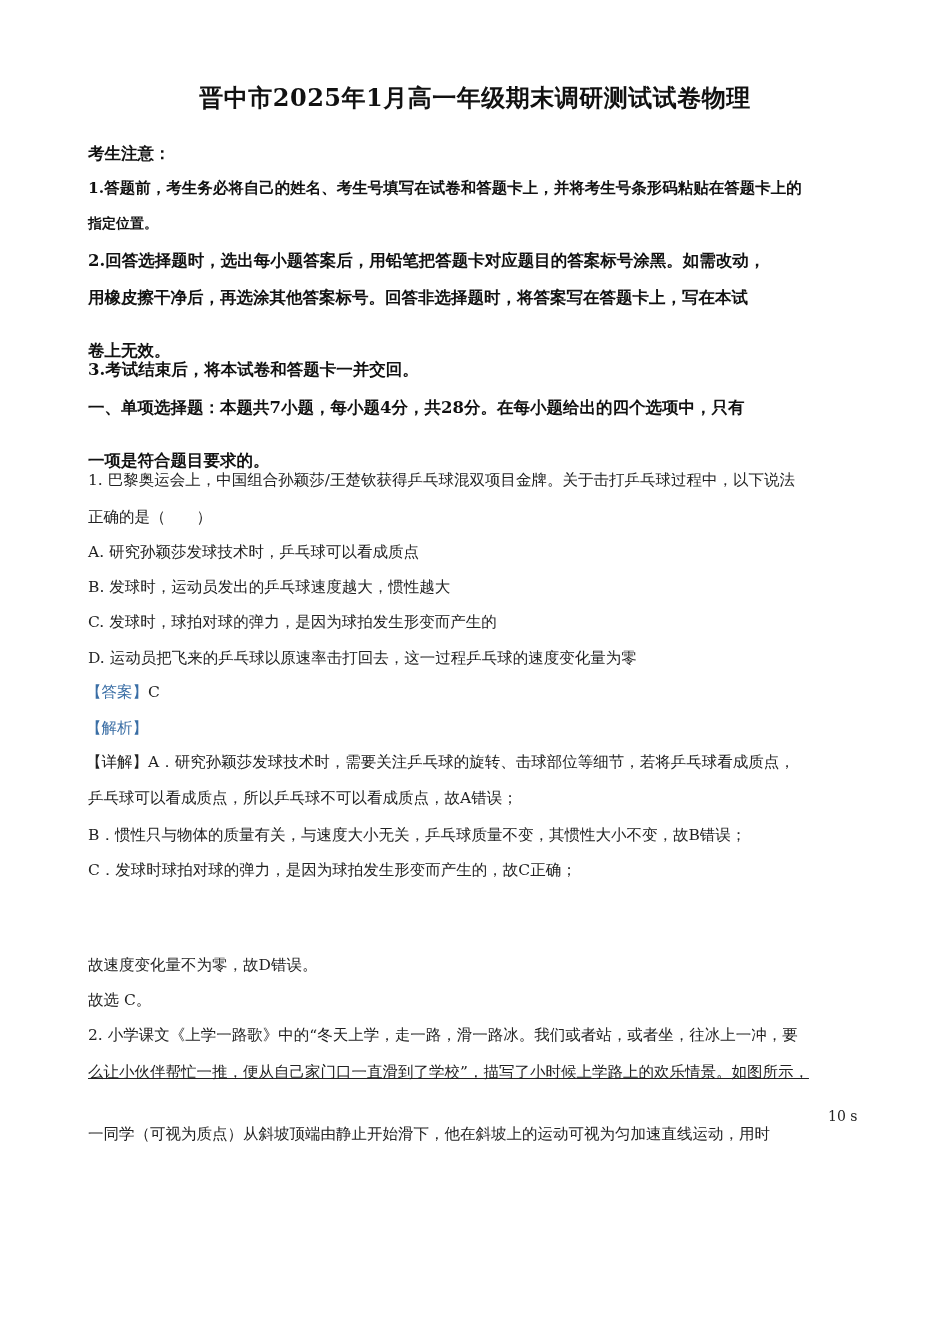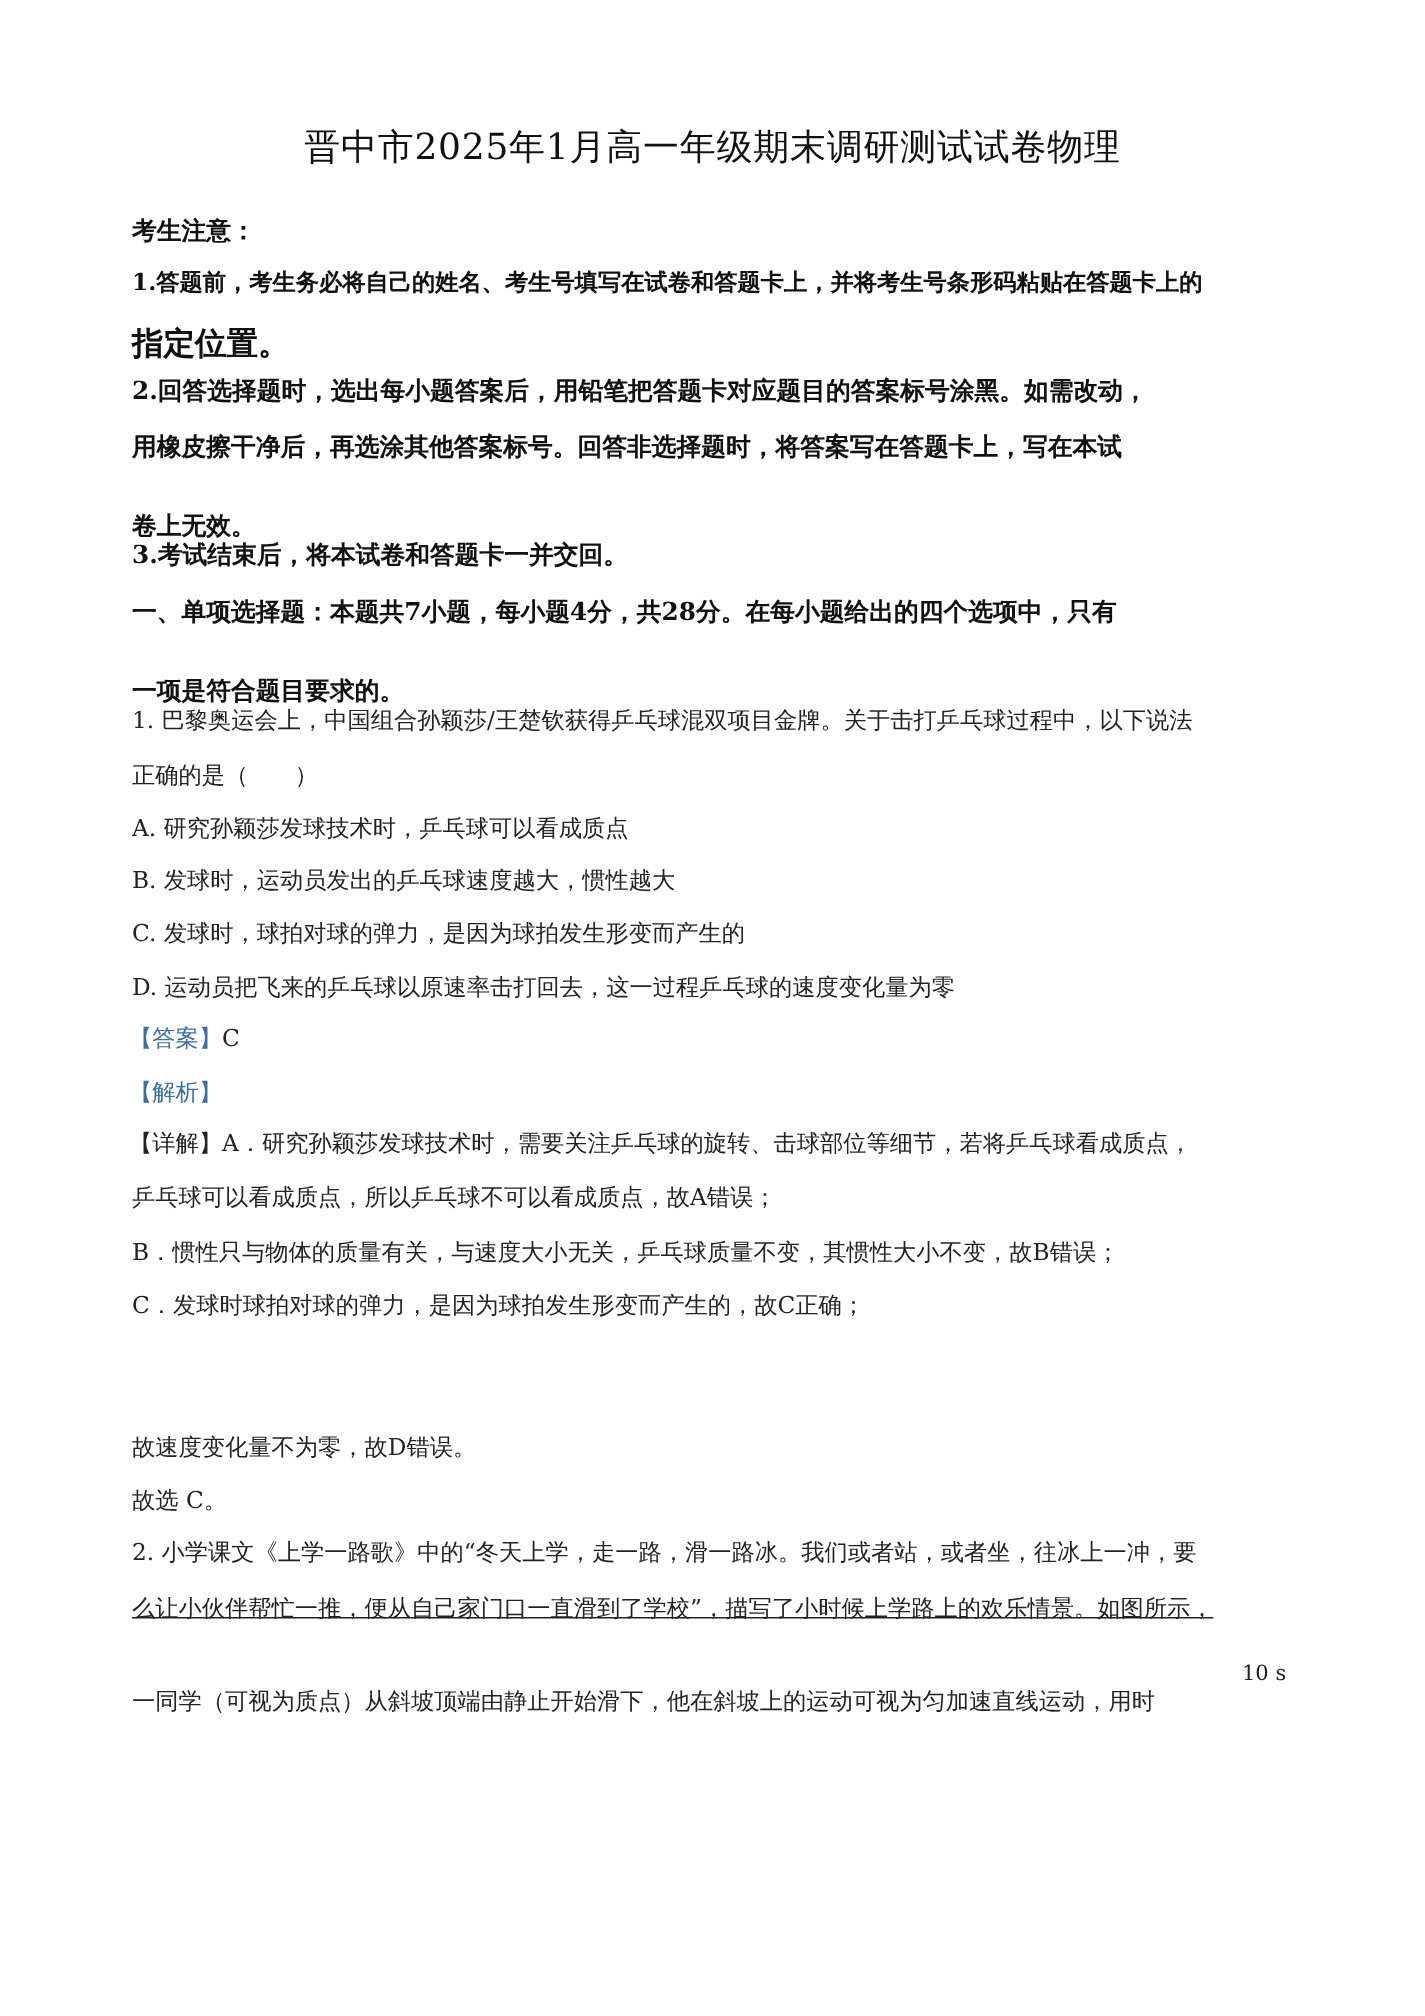--- a/index.html
+++ b/index.html
@@ -1,36 +1,36 @@
 <!DOCTYPE html>
 <html><head>
   <meta charset="utf-8">
   <style>
     html, body { margin: 0; padding: 0; background: #ffffff; }
     body { width: 950px; height: 1344px; position: relative; overflow: hidden;
            font-family: "DejaVu Serif", "Liberation Serif", serif; color: #1a1a1a; }
     .page { position: absolute; left: 0; top: 0; width: 950px; height: 1344px; }
     .title { position: absolute; left: 0; width: 950px; top: 82px; text-align: center;
-             font-weight: normal; font-size: 24px; letter-spacing: 0.5px; color: #111; }
+             font-weight: bold; font-size: 24px; letter-spacing: 0.5px; color: #111; }
     .line { position: absolute; left: 88px; white-space: nowrap; font-size: 15.5px; color: #222; }
     .bold { font-weight: bold; font-size: 16.5px; color: #111; }
     .blue { color: #3a6ea5; }
     .math-sup { position: relative; top: -14px; font-style: italic; font-size: 14px; color: #444; }
     .math-light { color: #777; font-size: 14px; position: relative; top: -12px; letter-spacing: 3px; }
   </style>
 </head>
 <body>
 
 <div class="page">
 
   <div class="title">晋中市2025年1月高一年级期末调研测试试卷物理</div>
 
   <div class="line bold" style="top:143px;">考生注意：</div>
   <div class="line bold" style="top:178px; font-size:15.5px;">1.答题前，考生务必将自己的姓名、考生号填写在试卷和答题卡上，并将考生号条形码粘贴在答题卡上的</div>
-  <div class="line bold" style="top:215px; font-size:21px;">指定位置。</div>
+  <div class="line bold" style="top:215px; font-size:14px;">指定位置。</div>
   <div class="line bold" style="top:250px;">2.回答选择题时，选出每小题答案后，用铅笔把答题卡对应题目的答案标号涂黑。如需改动，</div>
   <div class="line bold" style="top:287px;">用橡皮擦干净后，再选涂其他答案标号。回答非选择题时，将答案写在答题卡上，写在本试</div>
   <div class="line bold" style="top:340px;">卷上无效。</div>
   <div class="line bold" style="top:359px;">3.考试结束后，将本试卷和答题卡一并交回。</div>
 
   <div class="line bold" style="top:397px;">一、单项选择题：本题共7小题，每小题4分，共28分。在每小题给出的四个选项中，只有</div>
   <div class="line bold" style="top:450px;">一项是符合题目要求的。</div>
 
   <div class="line" style="top:470px;">1. 巴黎奥运会上，中国组合孙颖莎/王楚钦获得乒乓球混双项目金牌。关于击打乒乓球过程中，以下说法</div>
   <div class="line" style="top:507px;">正确的是（　　）</div>

